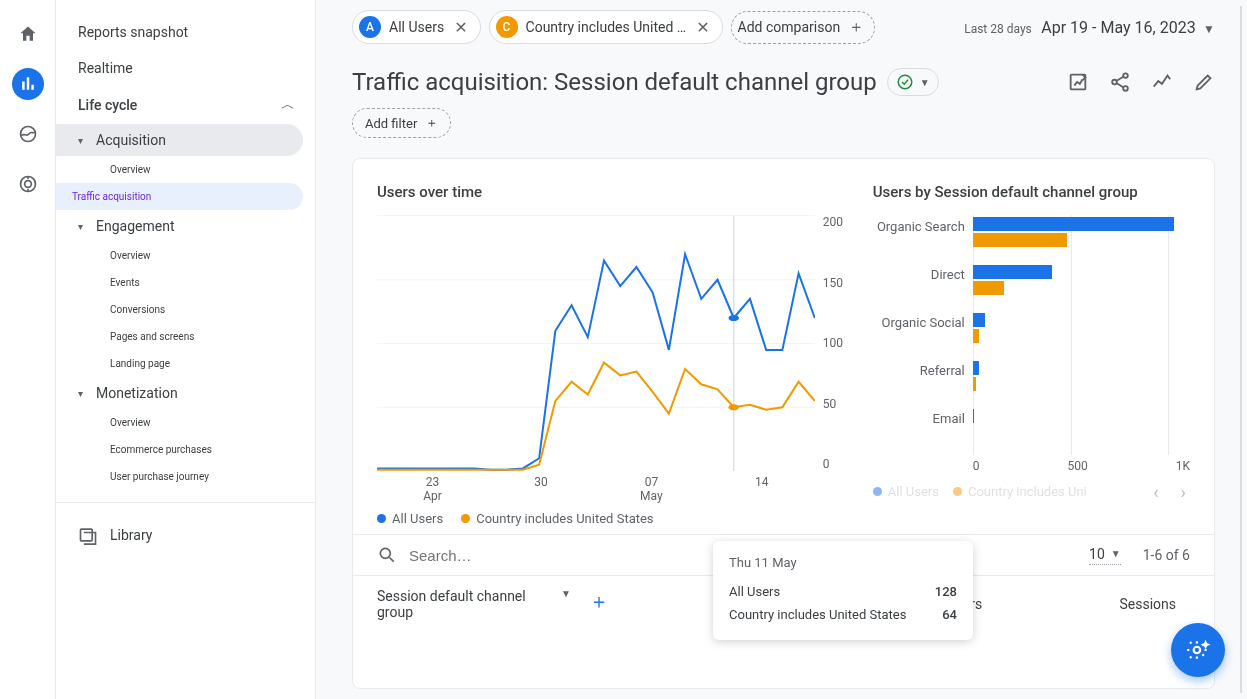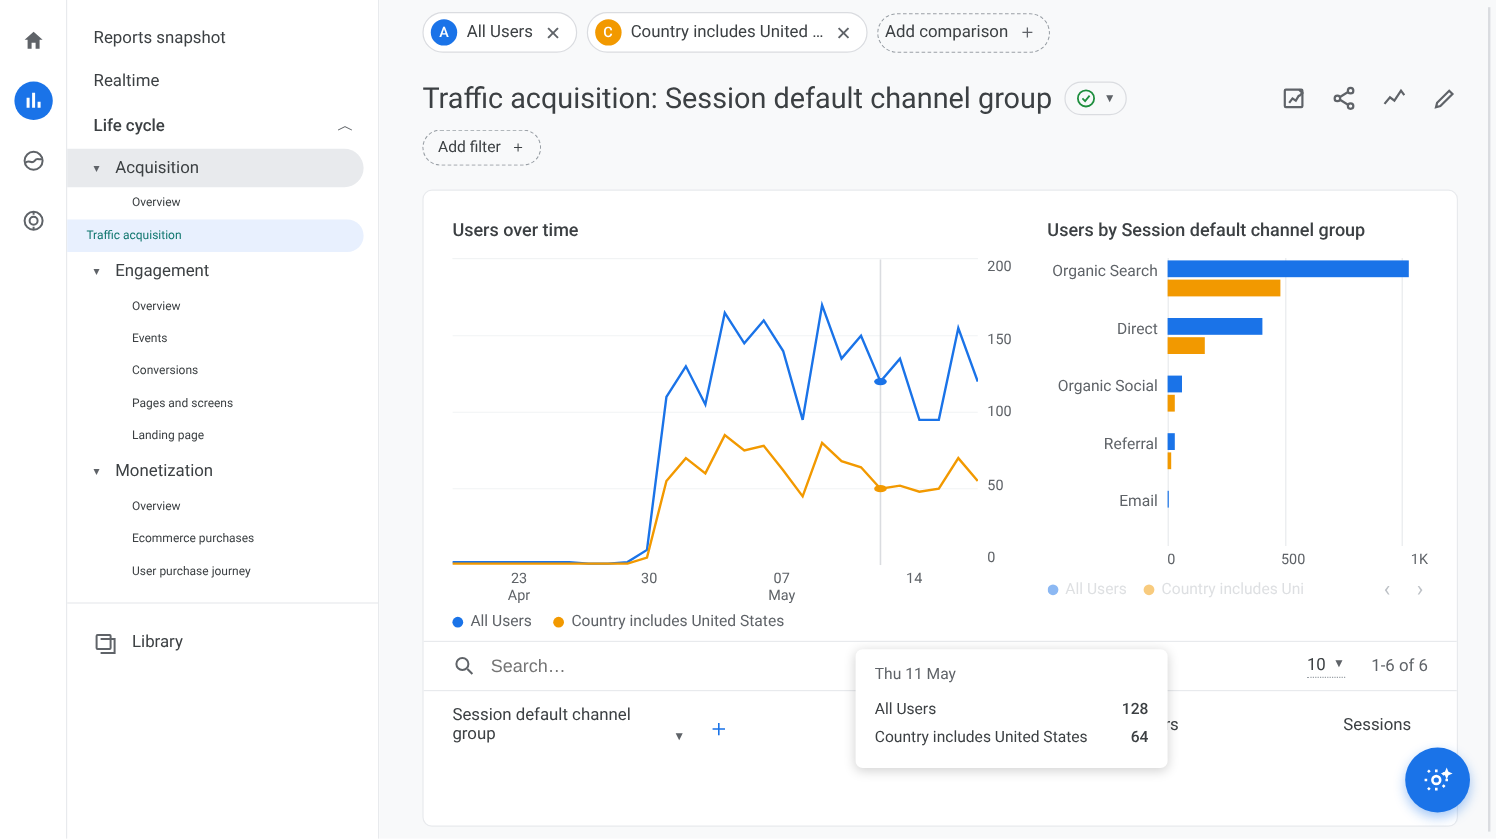--- a/index.html
+++ b/index.html
@@ -83,21 +83,21 @@
     margin-right: 12px;
   }
   .sb-group .arrow { width: 18px; font-size: 10px; color: #5f6368; }
   .sb-sub {
     padding: 8px 20px 8px 54px;
     font-size: 10px;
     color: #3c4043;
     cursor: pointer;
   }
   .sb-sub.active {
-    color: #0f766e;
+    color: #6d28d9;
     background: #e8f0fe;
     border-radius: 0 24px 24px 0;
     margin-right: 12px;
     padding-left: 16px;
   }
   .sb-divider { height: 1px; background: #e8eaed; margin: 12px 0; }
   .sb-library {
     display: flex;
     align-items: center;
     padding: 10px 20px 10px 22px;
@@ -271,21 +271,21 @@
   .rows-sel {
     display: flex; align-items: center; gap: 6px; font-size: 14px; color: #3c4043;
     border-bottom: 1px dotted #9aa0a6; padding-bottom: 2px;
   }
   .range-txt { font-size: 14px; margin-left: 10px; }
 
   .table-hdr {
     display: flex; align-items: center; padding: 12px 24px;
     font-size: 14px;
   }
-  .th-primary { display: flex; align-items: flex-end; gap: 10px; color: #3c4043; flex: 1.4; }
+  .th-primary { display: flex; align-items: flex-start; gap: 10px; color: #3c4043; flex: 1.4; }
   .th-primary .dd { color: #5f6368; font-size: 10px; }
   .th-primary .add { color: #1a73e8; font-size: 20px; margin-left: 8px; }
   .th-col { flex: 1; text-align: right; padding: 0 14px; }
   .th-col .arrD { font-size: 12px; margin-right: 4px; }
 
   
   .fab {
     position: absolute;
     right: 22px;
     bottom: 22px;
@@ -390,20 +390,25 @@
         </div>
         <div class="chip">
           <span class="badge C">C</span>
           <span>Country includes United …</span>
           <span class="close">✕</span>
         </div>
         <div class="chip chip-add">
           <span>Add comparison</span>
           <span class="plus">＋</span>
         </div>
+      </div>
+      <div class="daterange">
+        <span class="label">Last 28 days</span>
+        <span class="val">Apr 19 - May 16, 2023</span>
+        <span class="dd">▼</span>
       </div>
     </div>
 
     <div class="titlebar">
       <div class="title-left">
         <div class="rpt-title">Traffic acquisition: Session default channel group</div>
         <div class="status-pill">
           <svg viewBox="0 0 24 24" fill="none" stroke="currentColor" stroke-width="2">
               <circle cx="12" cy="12" r="9"></circle>
               <path d="M8 12l3 3 5-6"></path>

